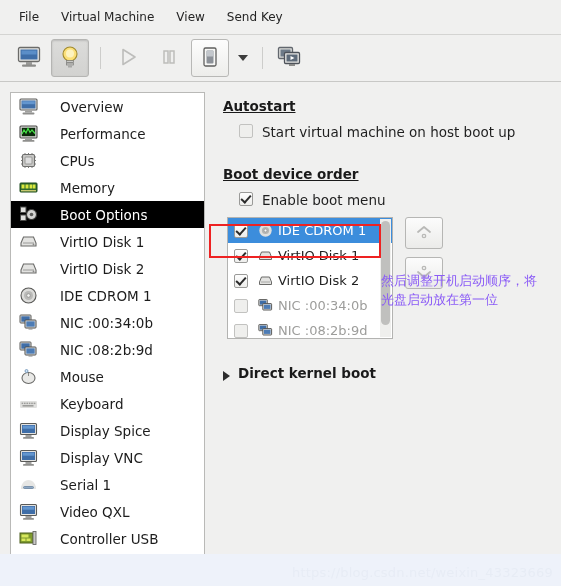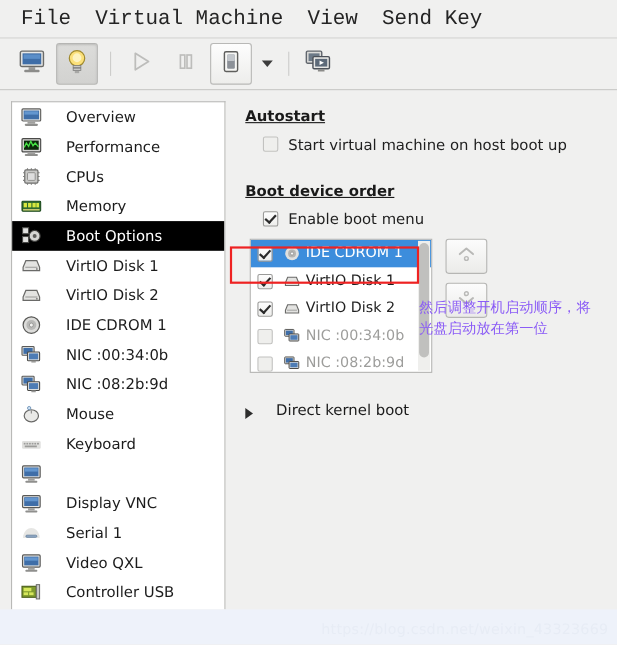--- a/index.html
+++ b/index.html
@@ -22,25 +22,24 @@
   .menubar {
     height: 34px;
     background: #f0f0ef;
     display: flex;
     align-items: center;
     padding-left: 8px;
     box-sizing: border-box;
   }
   .menu-item {
     padding: 3px 11px;
-    font-size: 19px;
+    font-size: 12px;
     color: #242424;
     cursor: default;
     white-space: nowrap;
-    font-family: Liberation Mono, monospace;
   }
 
   
   .toolbar {
     height: 48px;
     background: #f0f0ef;
     border-top: 1px solid #d4d4d2;
     border-bottom: 1px solid #c8c8c6;
     display: flex;
     align-items: center;
@@ -253,23 +252,22 @@
     line-height: 19px;
     white-space: pre-line;
     font-family: "DejaVu Sans", "Liberation Sans", sans-serif;
   }
 
   .disclosure {
     display: flex;
     align-items: flex-end;
     margin-top: 26px;
     font-size: 13.5px;
-    font-weight: normal;
+    font-weight: bold;
     color: #1a1a1a;
-    gap: 13px;
   }
   .tri {
     width: 0; height: 0;
     border-top: 5px solid transparent;
     border-bottom: 5px solid transparent;
     border-left: 7px solid #2d2d2d;
     margin-right: 8px;
   }
 
   .watermark {
@@ -545,20 +543,21 @@
     <div class="side-item">
       <span class="side-icon">
         <svg width="19" height="19" viewBox="0 0 19 19">
           <rect x="1.5" y="2.5" width="16" height="11" rx="1" fill="#e4e4e2" stroke="#5a5a58" stroke-width="1.1"></rect>
           <rect x="3" y="4" width="13" height="8" fill="#3f6ea8"></rect>
           <rect x="3.7" y="4.7" width="11.6" height="3" fill="#6396cf"></rect>
           <rect x="6.5" y="14" width="6" height="2" fill="#a0a09e"></rect>
           <rect x="4" y="16" width="11" height="1.8" rx=".9" fill="#8f8f8d"></rect>
         </svg>
       </span>
+      <span>Display Spice</span>
     </div>
 
     <div class="side-item">
       <span class="side-icon">
         <svg width="19" height="19" viewBox="0 0 19 19">
           <rect x="1.5" y="2.5" width="16" height="11" rx="1" fill="#e4e4e2" stroke="#5a5a58" stroke-width="1.1"></rect>
           <rect x="3" y="4" width="13" height="8" fill="#3f6ea8"></rect>
           <rect x="3.7" y="4.7" width="11.6" height="3" fill="#6396cf"></rect>
           <rect x="6.5" y="14" width="6" height="2" fill="#a0a09e"></rect>
           <rect x="4" y="16" width="11" height="1.8" rx=".9" fill="#8f8f8d"></rect>

